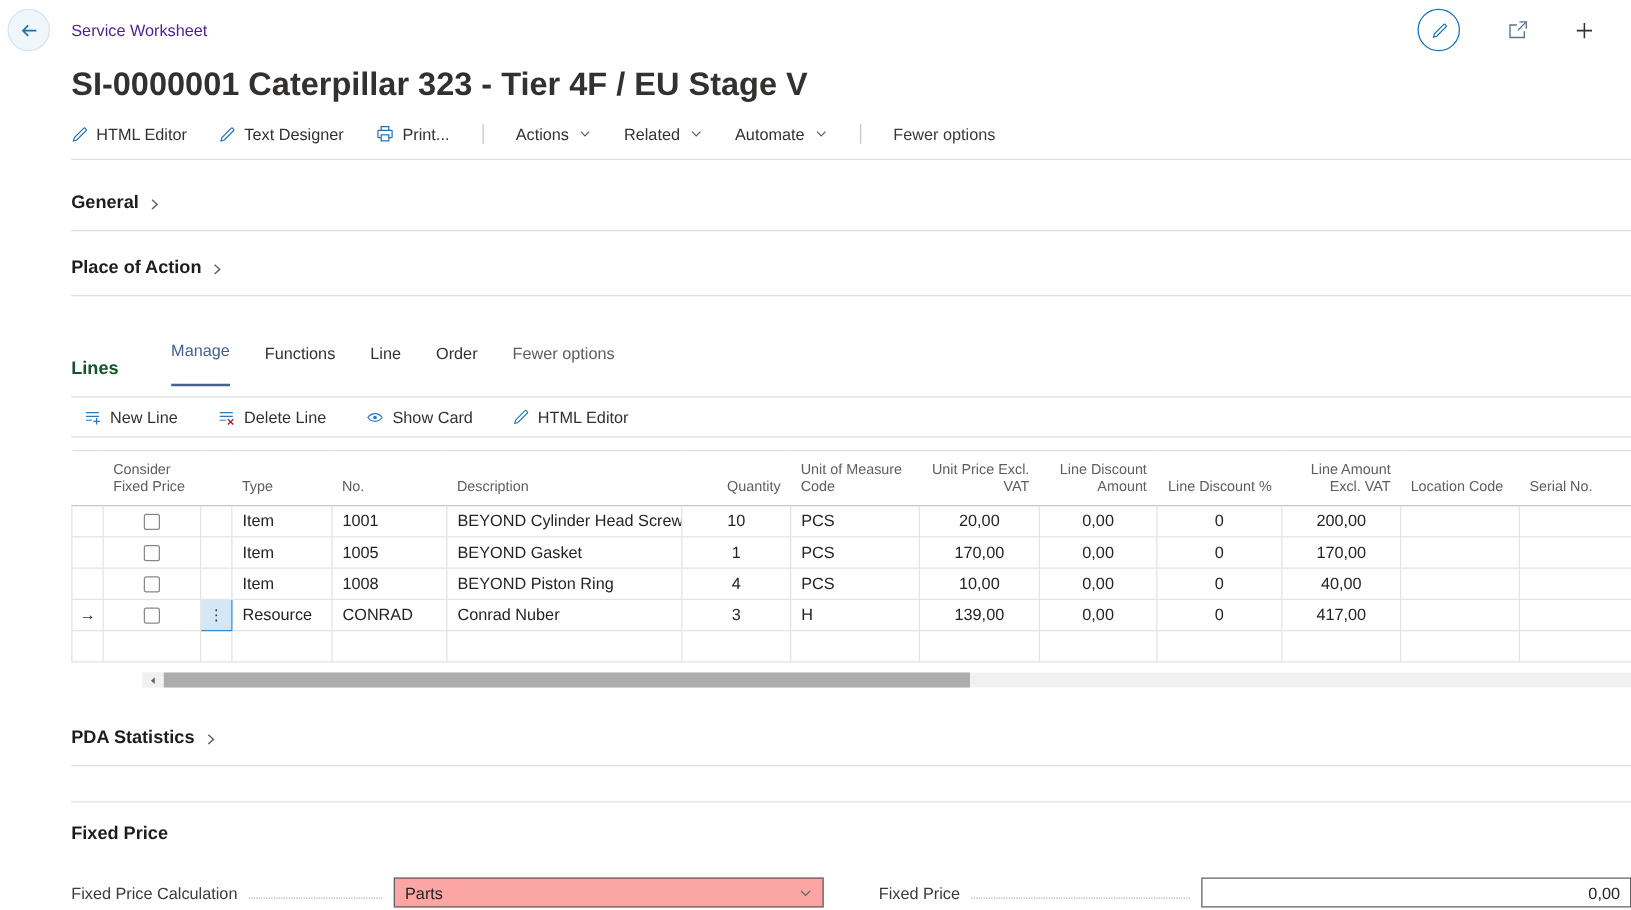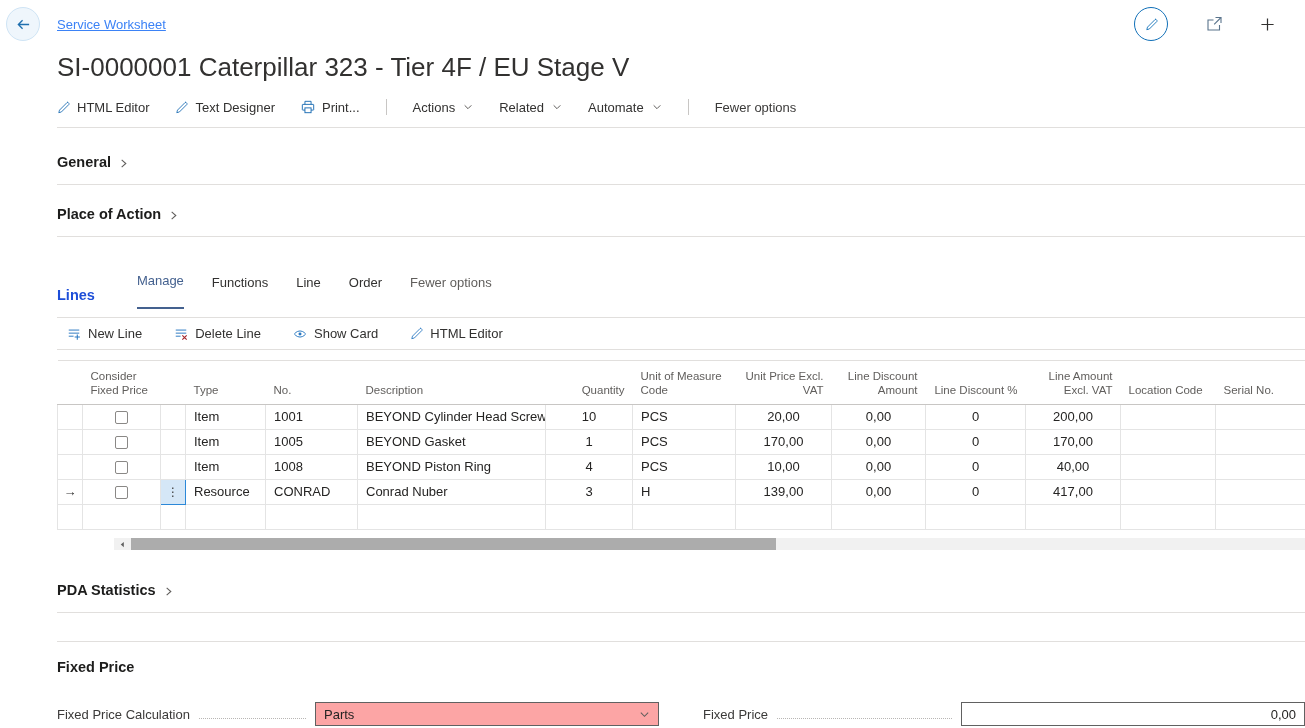--- a/index.html
+++ b/index.html
@@ -7,29 +7,29 @@
   body {
     font-family:"Liberation Sans","DejaVu Sans",sans-serif;
     background:#ffffff; color:#252423; overflow:hidden; font-size:13px;
   }
   .icon { display:inline-flex; flex:none; align-items:center; }
 
   
   .topbar { height:48px; display:flex; align-items:center; padding:0 30px 0 6px; }
   .back-btn { width:34px; height:34px; border-radius:50%; background:#eff6fc; border:1px solid #cfe4f5;
     color:#1f6fae; display:flex; align-items:center; justify-content:center; cursor:pointer; }
-  .topbar-caption { margin-left:17px; font-size:13px; color:#3b82f6;text-decoration:underline; }
+  .topbar-caption { margin-left:17px; font-size:13px; color:#4c1d95; }
   .topbar-right { margin-left:auto; display:flex; align-items:center; gap:38px; }
   .edit-circle-btn { width:34px; height:34px; border-radius:50%; border:1px solid #1170b8; color:#1170b8;
     background:#fff; display:flex; align-items:center; justify-content:center; cursor:pointer; }
   .share-btn { background:none; border:none; color:#5a748c; cursor:pointer; display:flex; }
   .add-btn { background:none; border:none; color:#323130; cursor:pointer; display:flex; }
 
   
-  .page-title { margin:4px 0 0 57px; font-size:26px; font-weight:400; color:#323130; }
+  .page-title { margin:4px 0 0 57px; font-size:26px; font-weight:700; color:#323130; }
 
   
   .command-bar { margin-left:57px; margin-top:16px; border-bottom:1px solid #e1dfdd;
     display:flex; align-items:center; gap:26px; padding-bottom:12px; font-size:13px; color:#323130; }
   .cmd-item { display:flex; align-items:center; gap:7px; cursor:pointer; white-space:nowrap; }
   .cmd-item .blue { color:#1f6fb5; }
   .cmd-chevron { color:#605e5c; margin-left:1px; }
   .cmd-sep { width:1px; height:16px; background:#c8c6c4; }
   .cmd-fewer { color:#3b3a39; }
 
@@ -38,21 +38,21 @@
     display:flex; gap:7px; cursor:pointer; }
   .fasttab-label { font-size:14.5px; font-weight:700; color:#1d1d1c; }
   .fasttab .chev { color:#605e5c; position:relative; top:1px; }
   .ft-general { margin-top:26px; }
   .ft-place { margin-top:21px; }
   .ft-pda { margin-top:32px; }
 
   
   .lines-part { margin-left:57px; margin-top:36px; }
   .lines-header { display:flex; align-items:flex-end; }
-  .lines-caption { font-size:14.5px; font-weight:700; color:#1d4ed8; padding-bottom:6px; margin-right:42px; }
+  .lines-caption { font-size:14.5px; font-weight:700; color:#14532d; padding-bottom:6px; margin-right:42px; }
   .tab { font-size:13px; color:#323130; padding-bottom:19px; margin-right:28px; cursor:pointer; white-space:nowrap; }
   .tab.active { color:#44618f; border-bottom:2px solid #44618f; }
   .tab.muted { color:#605e5c; }
   .lines-actionbar { margin-top:8px; border-top:1px solid #e1dfdd; border-bottom:1px solid #e1dfdd;
     display:flex; align-items:center; gap:32px; padding:8px 0 8px 10px; font-size:13px; color:#323130; }
   .action-item { display:flex; align-items:center; gap:7px; cursor:pointer; white-space:nowrap; }
 
   
   table.lines-grid { border-collapse:collapse; table-layout:fixed; width:1248px; margin-top:10px; font-size:13px;padding-left:28px; }
   .lines-grid thead th { font-weight:400; font-size:11.5px; color:#605e5c; line-height:14px;

